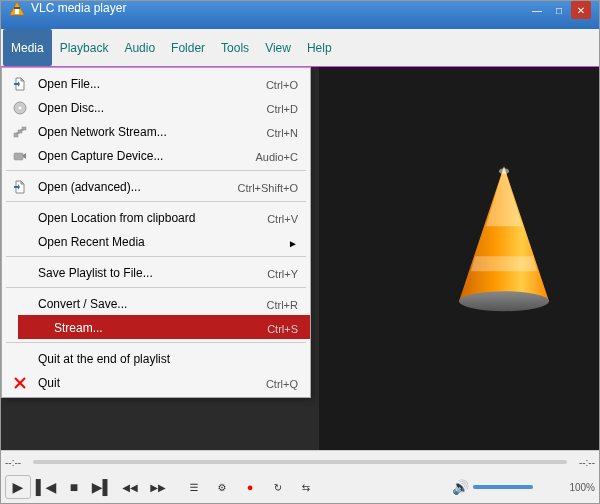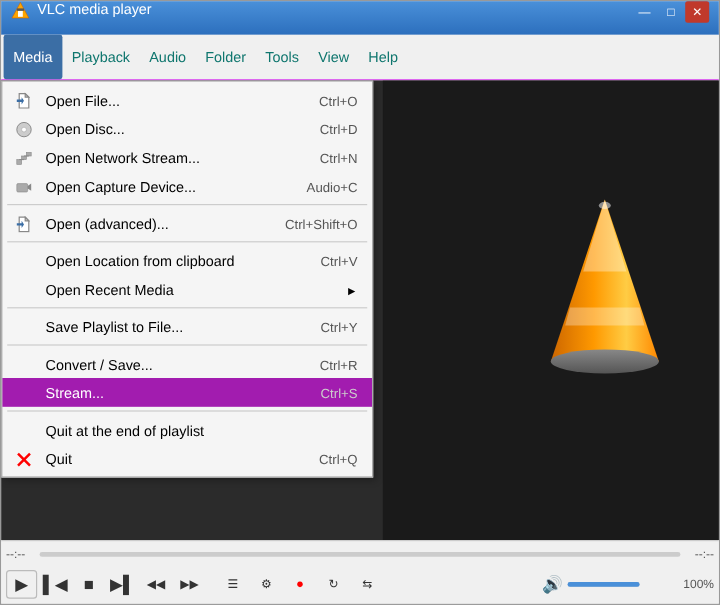--- a/index.html
+++ b/index.html
@@ -102,22 +102,23 @@
       display: flex;
       align-items: flex-end;
       padding: 4px 12px 4px 36px;
       cursor: pointer;
       position: relative;
       height: 24px;
       font-size: 12px;
       color: #000;
     }
     .dropdown-item:hover, .dropdown-item.highlighted {
-      background: #a21caf;
+      background: #b91c1c;
       color: white;
+      margin-left: 16px;
     }
     .dropdown-item .icon-area {
       position: absolute;
       left: 8px;
       width: 20px;
       display: flex;
       align-items: center;
       justify-content: center;
     }
     .dropdown-item .shortcut {

